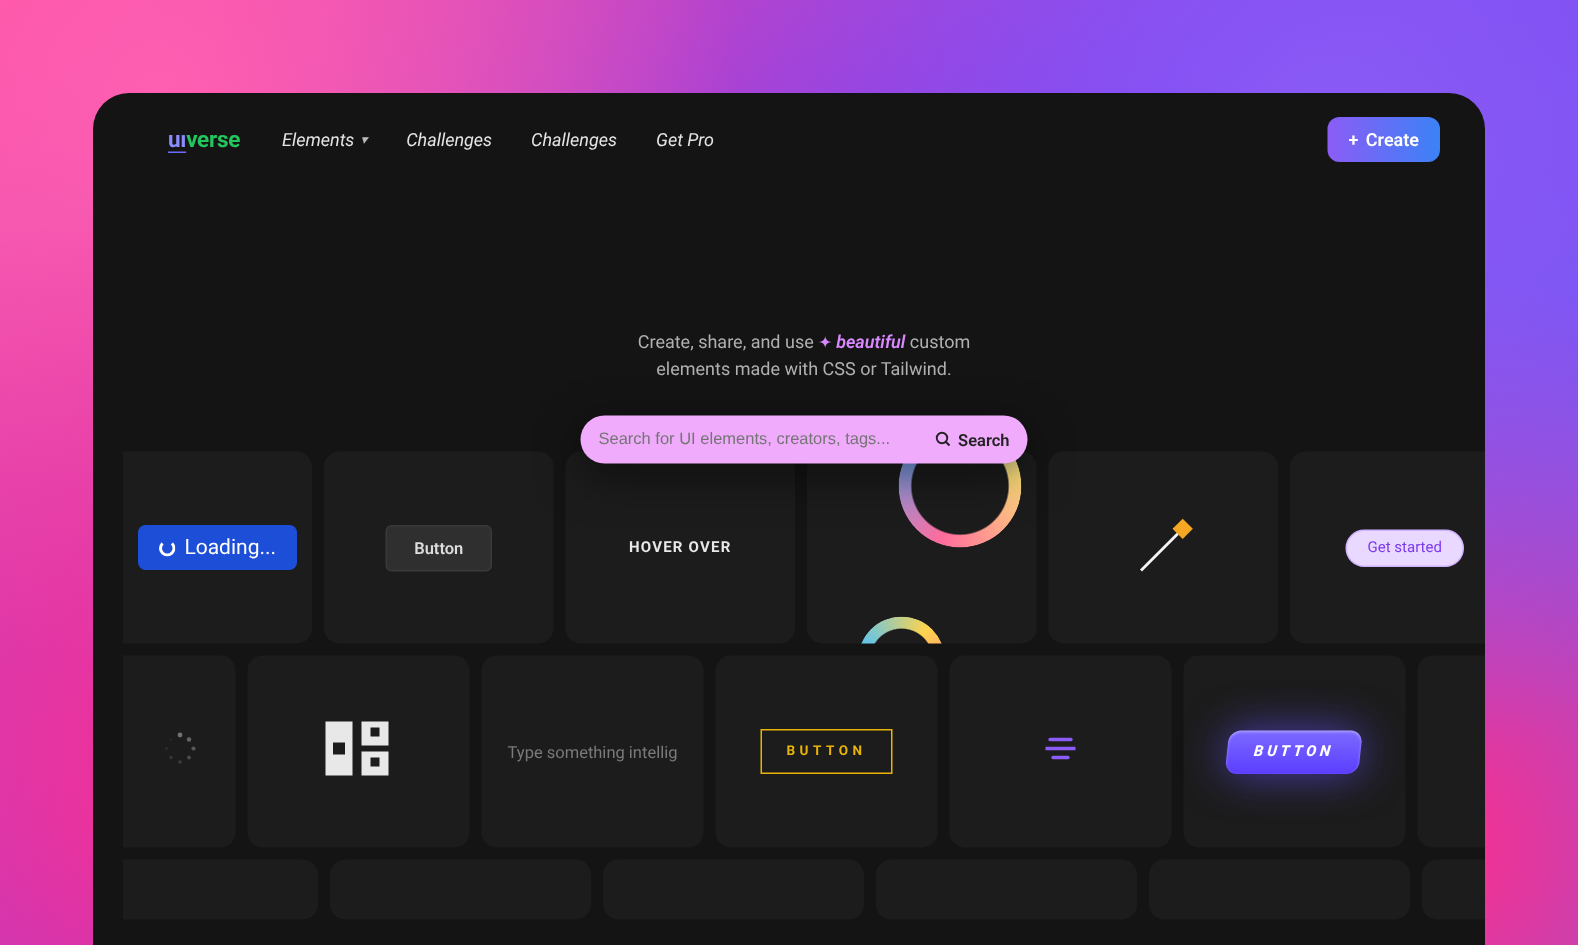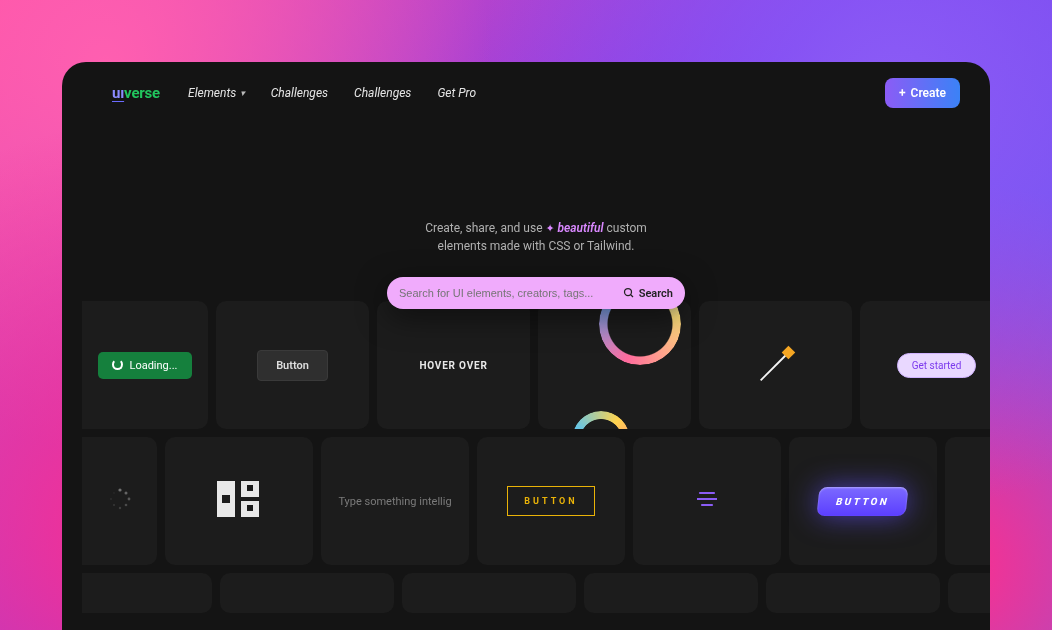--- a/index.html
+++ b/index.html
@@ -92,22 +92,22 @@
   
   .r3 .c0 { width: 130px; border-radius: 0 10px 10px 0; }
   .r3 .c1 { width: 174px; }
   .r3 .c2 { width: 174px; }
   .r3 .c3 { width: 174px; }
   .r3 .c4 { width: 174px; }
   .r3 .c5 { width: 85px; border-radius: 10px 0 0 10px; }
 
   
   .loading-btn {
-    background: #15803d; color: #fff; font-size: 11px; padding: 7px 14px;
-    border-radius: 5px; display: flex; align-items: flex-start; gap: 6px;
+    background: #1d4ed8; color: #fff; font-size: 14px; padding: 7px 14px;
+    border-radius: 5px; display: flex; align-items: center; gap: 6px;
   }
   .spin-circle { width: 11px; height: 11px; border: 2px solid #fff; border-top-color: transparent; border-radius: 50%; }
   .plain-btn {
     background: #2f2f2f; color: #ddd; font-size: 11px; font-weight: 600;
     padding: 8px 18px; border-radius: 4px; border: 1px solid #3a3a3a;
   }
   .hover-over { color: #e8e8e8; font-size: 10px; font-weight: 700; letter-spacing: 0.8px; }
   .ring-card { position: relative; overflow: hidden; }
   .ring1 {
     position: absolute; top: -18px; right: 10px; width: 82px; height: 82px; border-radius: 50%;

